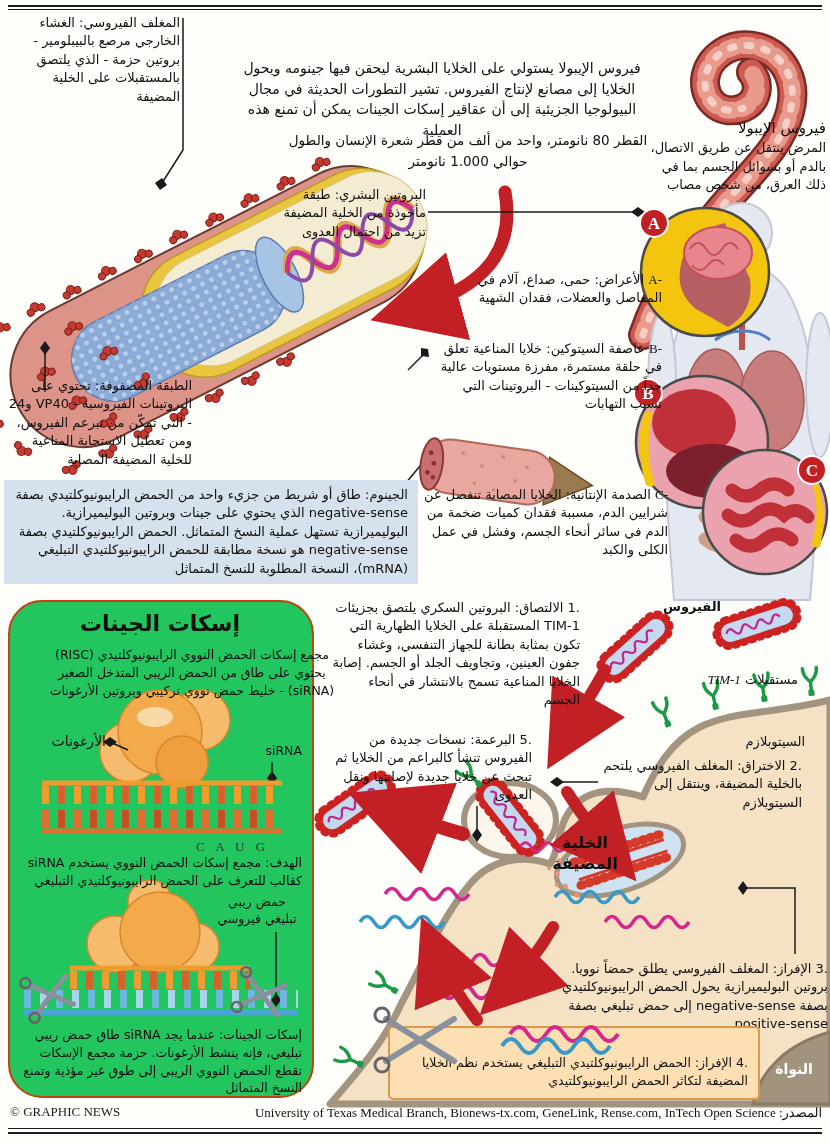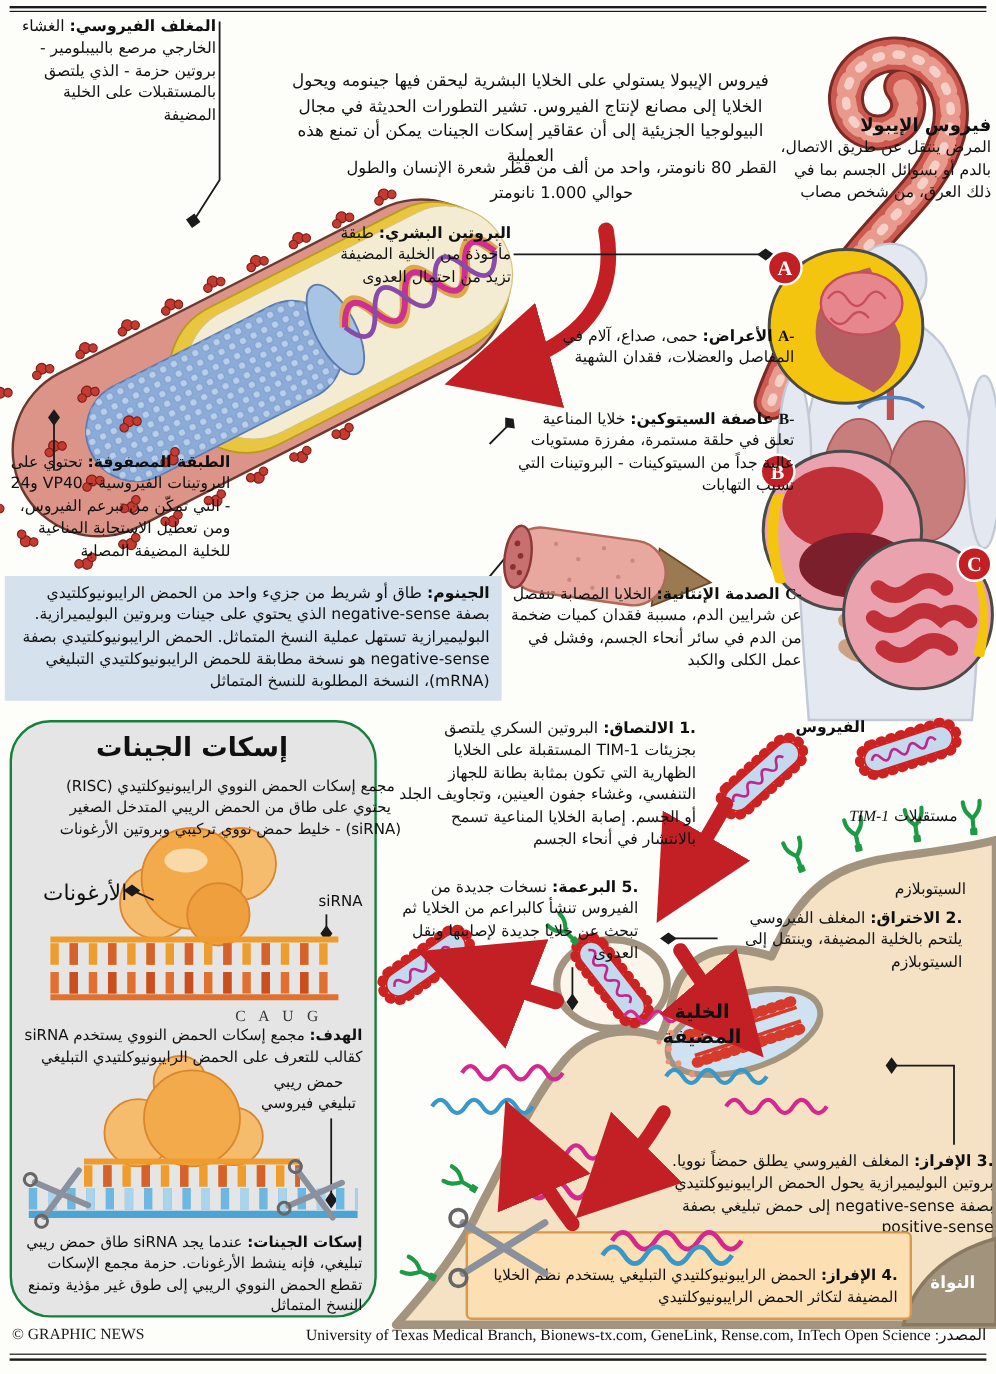--- a/index.html
+++ b/index.html
@@ -1,27 +1,27 @@
 <!DOCTYPE html>
 <html><head>
 <meta charset="utf-8">
 <style>
   html,body{margin:0;padding:0;background:#9a9a9a;}
   #canvas{position:relative;width:830px;height:1145px;background:#fdfdfa;overflow:hidden;
           font-family:"DejaVu Sans","Liberation Sans",sans-serif;color:#111;}
   .abs{position:absolute;}
   .txt{position:absolute;direction:rtl;text-align:right;font-size:13px;line-height:1.42;color:#101010;}
-  .lbl{font-weight:700;}
+  .lbl{font-weight:400;margin-top:24px;}
   .ctr{text-align:center;}
   .rule{position:absolute;left:8px;width:814px;background:#1a1a1a;}
   .lat{direction:ltr;unicode-bidi:embed;}
   .serif{font-family:"Liberation Serif","DejaVu Serif",serif;}
   svg{position:absolute;overflow:visible;}
-  #panel{position:absolute;left:8px;top:600px;width:302px;height:494px;background:#e5e5e5;
-         border:2px solid #15803d;border-radius:34px;}
+  #panel{position:absolute;left:8px;top:600px;width:302px;height:494px;background:#22c55e;
+         border:2px solid #c2410c;border-radius:34px;}
   #step4box{position:absolute;left:388px;top:1026px;width:368px;height:70px;background:#fcdfb2;
             border:2px solid #d89a4a;border-radius:5px;z-index:3;}
   .wht{color:#fff;}
 </style>
 </head>
 <body>
 
 <div id="canvas">
 
   <div class="rule" style="top:5px;height:2px;"></div>
@@ -409,21 +409,21 @@
         <line x1="14" y1="397" x2="288" y2="397" stroke="#6cb8e0" stroke-width="18" stroke-dasharray="7 9"></line>
         <line x1="30" y1="397" x2="288" y2="397" stroke="#a8d4ec" stroke-width="18" stroke-dasharray="7 25"></line>
         <line x1="14" y1="410" x2="288" y2="410" stroke="#4aa4d4" stroke-width="6"></line>
       </g>
       <use href="#sc" transform="translate(40,392) rotate(-15)"></use>
       <use href="#sc" transform="translate(252,392) rotate(15)"></use>
     </svg>
 
     <div class="txt ctr" style="left:0;top:6px;width:300px;font-size:22px;font-weight:800;">إسكات الجينات</div>
     <div class="txt ctr" style="left:7px;top:44px;width:286px;font-size:12.5px;line-height:1.42;margin-left:32px;">مجمع إسكات الحمض النووي الرايبونيوكلتيدي (RISC) يحتوي على طاق من الحمض الريبي المتدخل الصغير (siRNA) - خليط حمض نووي تركيبي وبروتين الأرغونات</div>
-    <div class="txt" style="left:12px;top:130px;width:84px;font-size:18px;">الأرغونات</div>
+    <div class="txt" style="left:12px;top:130px;width:84px;font-size:14px;">الأرغونات</div>
     <div class="txt lat" style="left:236px;top:140px;width:56px;font-size:12.5px;text-align:right;">siRNA</div>
     <div class="txt lat serif" style="left:186px;top:236px;width:90px;font-size:13px;letter-spacing:4px;color:#333;text-align:left;">C A U G</div>
     <div class="txt" style="left:10px;top:252px;width:282px;font-size:12.5px;">
       <b class="lbl">الهدف:</b>
       <span>مجمع إسكات الحمض النووي يستخدم siRNA كقالب للتعرف على الحمض الرايبونيوكلتيدي التبليغي</span>
     </div>
     <div class="txt ctr" style="left:200px;top:292px;width:94px;font-size:12.5px;line-height:1.35;">
       <div>حمض ريبي</div>
       <div>تبليغي فيروسي</div>
     </div>

